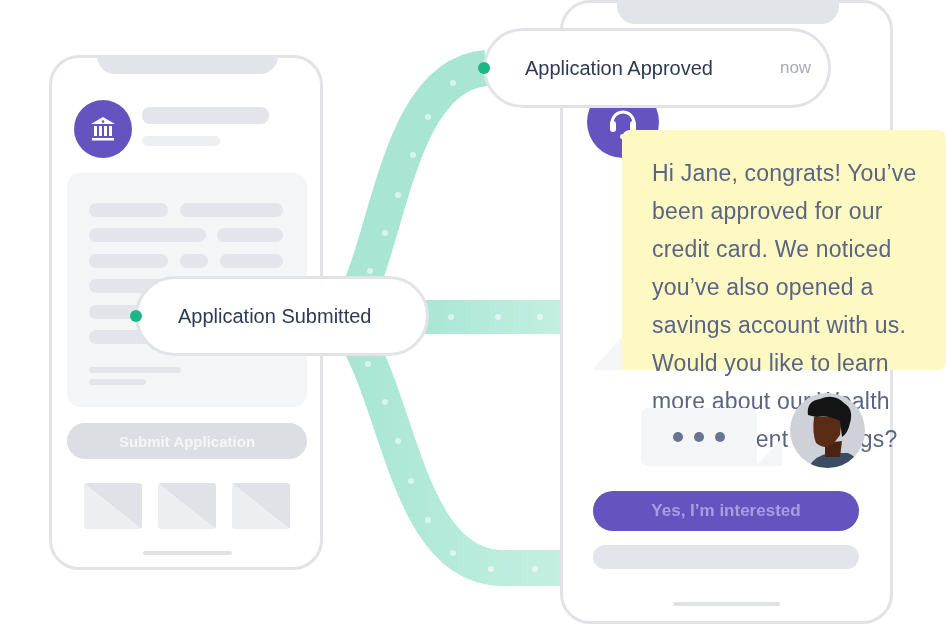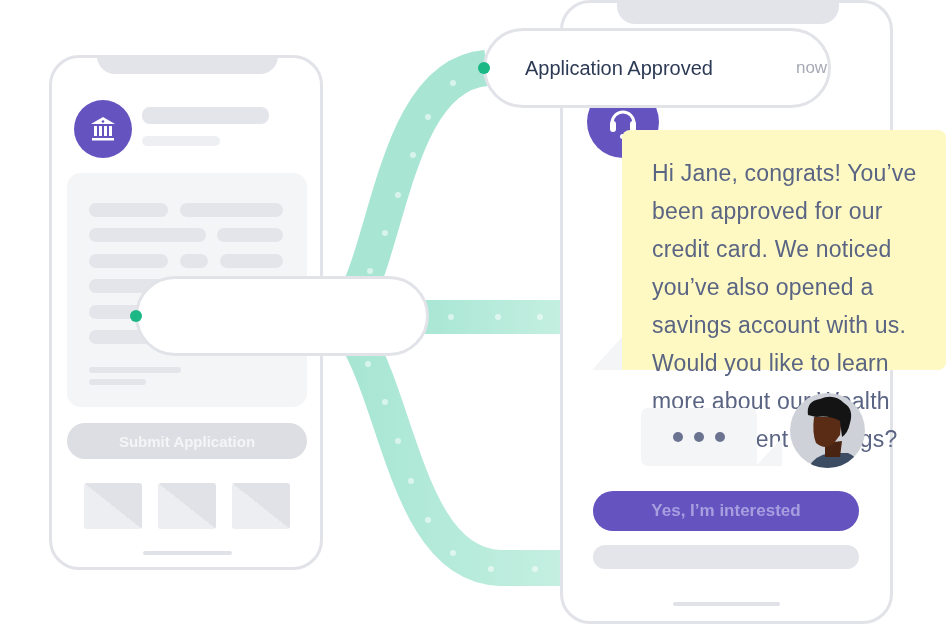--- a/index.html
+++ b/index.html
@@ -103,21 +103,21 @@
       border: 3px solid #e2e3e8; border-radius: 40px;
       display: flex; align-items: center;
       color: #2d3a55; font-size: 20px; gap: 40px;
     }
     .pill .node {
       position: absolute; left: -8px; top: 50%; width: 12px; height: 12px;
       margin-top: -6px; border-radius: 50%; background: #1bb886;
     }
     #pill-submitted { left: 135px; top: 276px; width: 294px; height: 80px; padding-left: 40px; }
     #pill-approved { left: 483px; top: 28px; width: 348px; height: 80px; padding-left: 39px; }
-    #pill-approved .time { color: #a6aab5; font-size: 17px; margin-left: 43px; }
+    #pill-approved .time { color: #a6aab5; font-size: 17px; margin-left: 27px; }
 
     svg.paths { position: absolute; left: 0; top: 0; }
   </style>
 </head>
 <body>
 
 <svg class="paths" width="946" height="625">
   <defs>
     <linearGradient id="fadeR" x1="0" x2="1" y1="0" y2="0">
       <stop offset="0" stop-color="#a8e6d3"></stop>
@@ -224,19 +224,20 @@
     <path d="M24 24 Q22 40 26 50 Q36 58 44 50 L50 42 L52 24 Z" fill="#5a2c15"></path>
     <path d="M18 22 Q16 8 30 6 Q44 0 54 10 Q64 16 60 30 Q58 40 52 44 L50 28 Q40 22 26 24 Z" fill="#141414"></path>
   </svg>
 </div>
 
 <div class="cta-btn">Yes, I’m interested</div>
 <div class="secondary-bar"></div>
 
 <div id="pill-submitted" class="pill">
   <span class="node"></span>
+  <span>Application Submitted</span>
 </div>
 
 <div id="pill-approved" class="pill">
   <span class="node"></span>
   <span>Application Approved</span>
   <span class="time">now</span>
 </div>
 
 </body></html>

